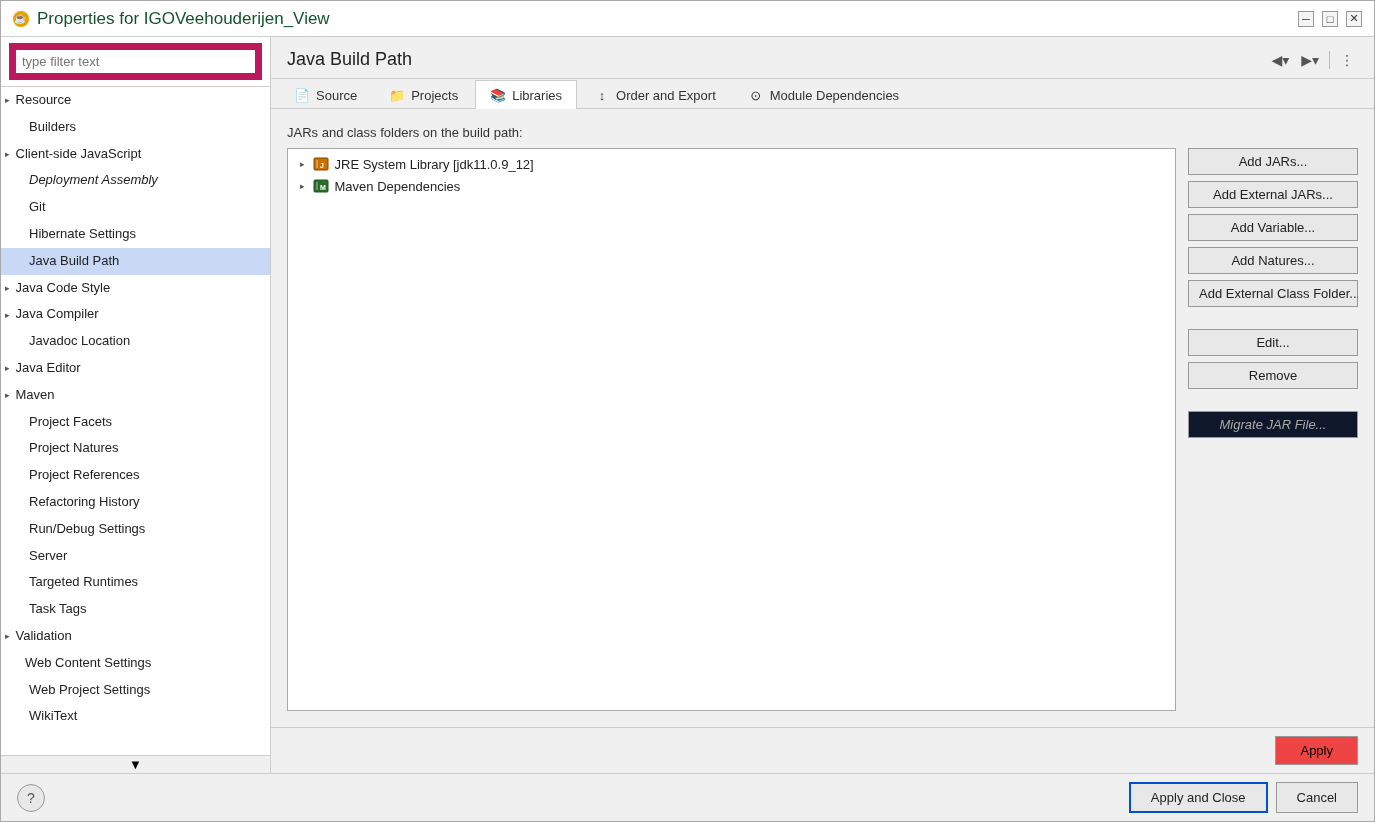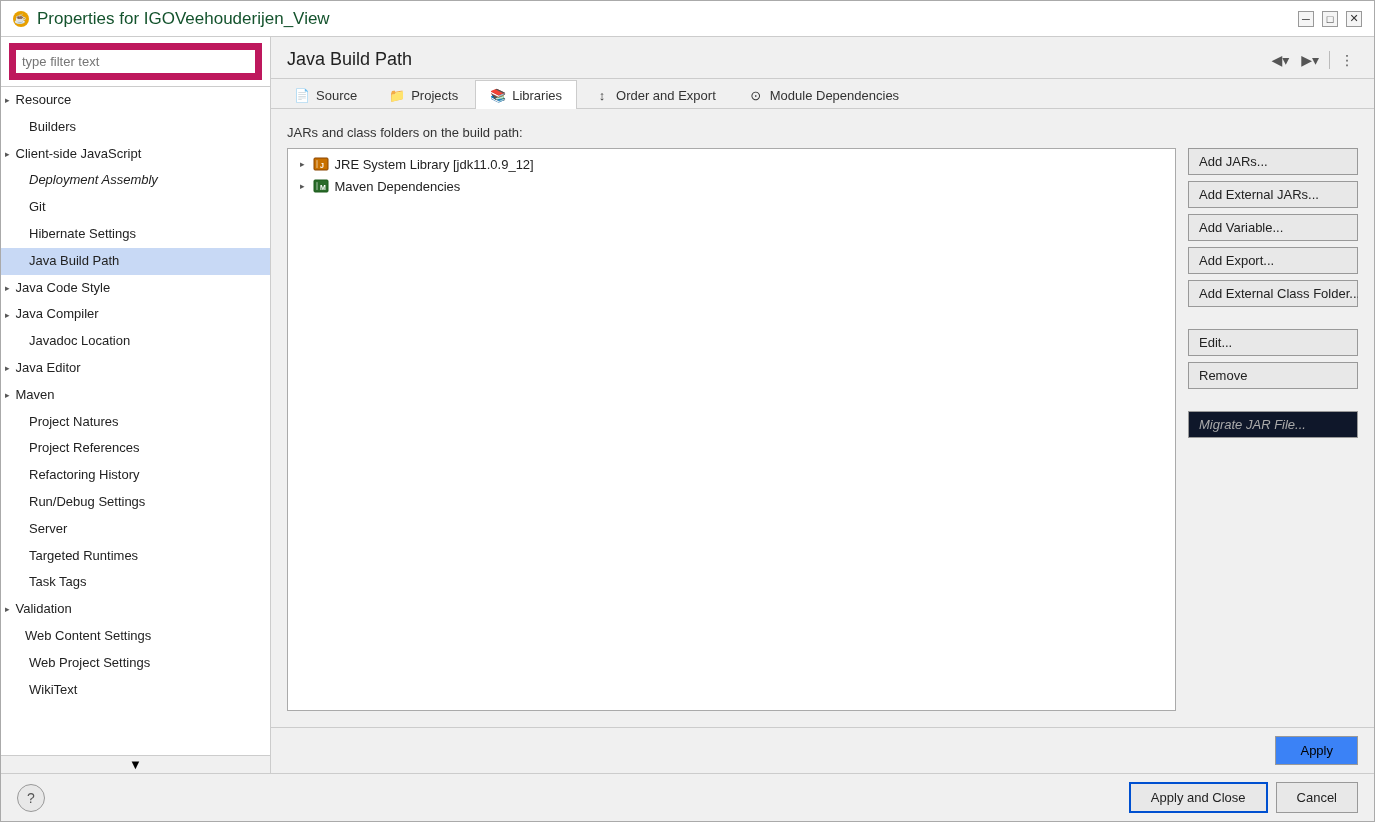--- a/index.html
+++ b/index.html
@@ -259,41 +259,41 @@
       gap: 6px;
       width: 170px;
     }
     .action-btn {
       padding: 5px 10px;
       background: #e8e8e8;
       border: 1px solid #999;
       cursor: pointer;
       font-size: 13px;
       color: #222;
-      text-align: left;
+      text-align: center;
       white-space: nowrap;
     }
     .action-btn:disabled, .action-btn.disabled {
       color: #aaa;
       cursor: default;
       background: #0f172a;
       font-style: italic;
     }
     .btn-spacer { height: 10px; }
     
     .bottom-area {
       background: #f0f0f0;
       border-top: 1px solid #ccc;
       padding: 8px 16px;
       display: flex;
       justify-content: flex-end;
     }
     .apply-btn {
       padding: 6px 24px;
-      background: #3b82f6;
+      background: #ef4444;
       border: 1px solid #999;
       cursor: pointer;
       font-size: 13px;
     }
     
     .dialog-footer {
       background: #f0f0f0;
       border-top: 1px solid #ccc;
       padding: 8px 16px;
       display: flex;
@@ -388,20 +388,23 @@
           <div class="tree-item" style="padding-left: 28px;">
             <span>Javadoc Location</span>
           </div>
           <div class="tree-item expandable" style="padding-left: 4px;">
             <span class="chevron">▸</span>
             <span>Java Editor</span>
           </div>
           <div class="tree-item expandable" style="padding-left: 4px;">
             <span class="chevron">▸</span>
             <span>Maven</span>
+          </div>
+          <div class="tree-item" style="padding-left: 28px;">
+            <span>Project Facets</span>
           </div>
           <div class="tree-item" style="padding-left: 28px;">
             <span>Project Natures</span>
           </div>
           <div class="tree-item" style="padding-left: 28px;">
             <span>Project References</span>
           </div>
           <div class="tree-item" style="padding-left: 28px;">
             <span>Refactoring History</span>
           </div>
@@ -493,21 +496,21 @@
         <text x="7" y="11" font-size="7" fill="white" font-weight="bold">M</text>
       </svg>
     </span>
     <span>Maven Dependencies</span>
   </div>
             </div>
           <div class="right-buttons" id="action-buttons">
               <button class="action-btn">Add JARs...</button>
               <button class="action-btn">Add External JARs...</button>
               <button class="action-btn">Add Variable...</button>
-              <button class="action-btn">Add Export...</button>
+              <button class="action-btn">Add Natures...</button>
               <button class="action-btn">Add External Class Folder...</button>
               <div class="btn-spacer"></div>
               <button class="action-btn">Edit...</button>
               <button class="action-btn">Remove</button>
               <div class="btn-spacer"></div>
               <button class="action-btn disabled" disabled="">Migrate JAR File...</button>
             </div>
         </div>
       </div>
 

